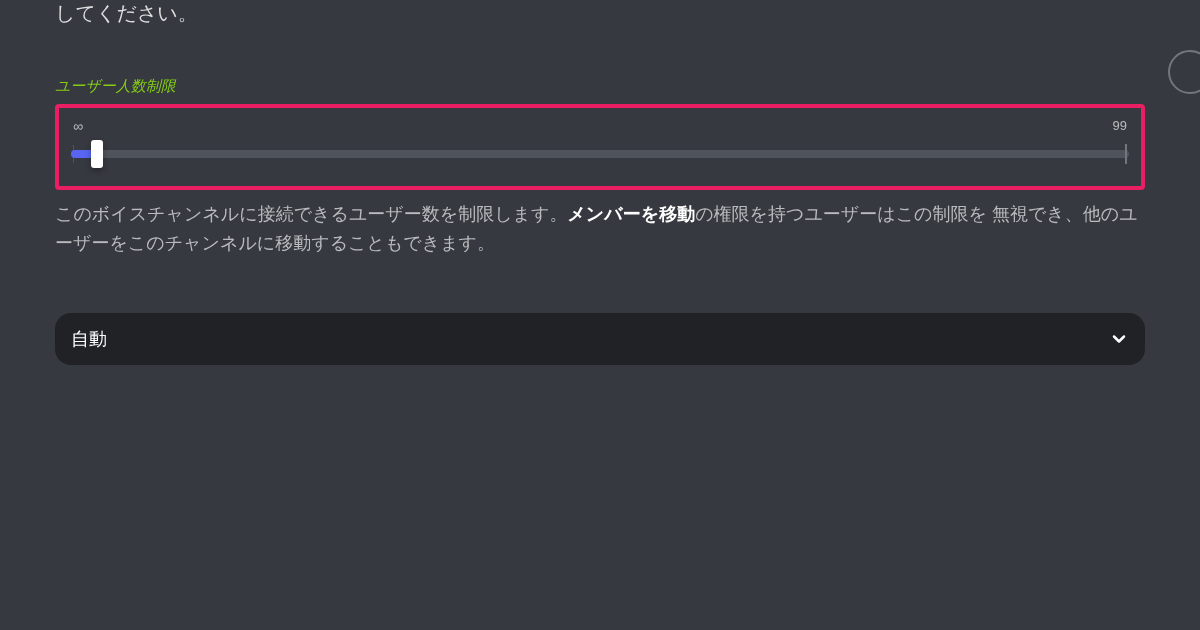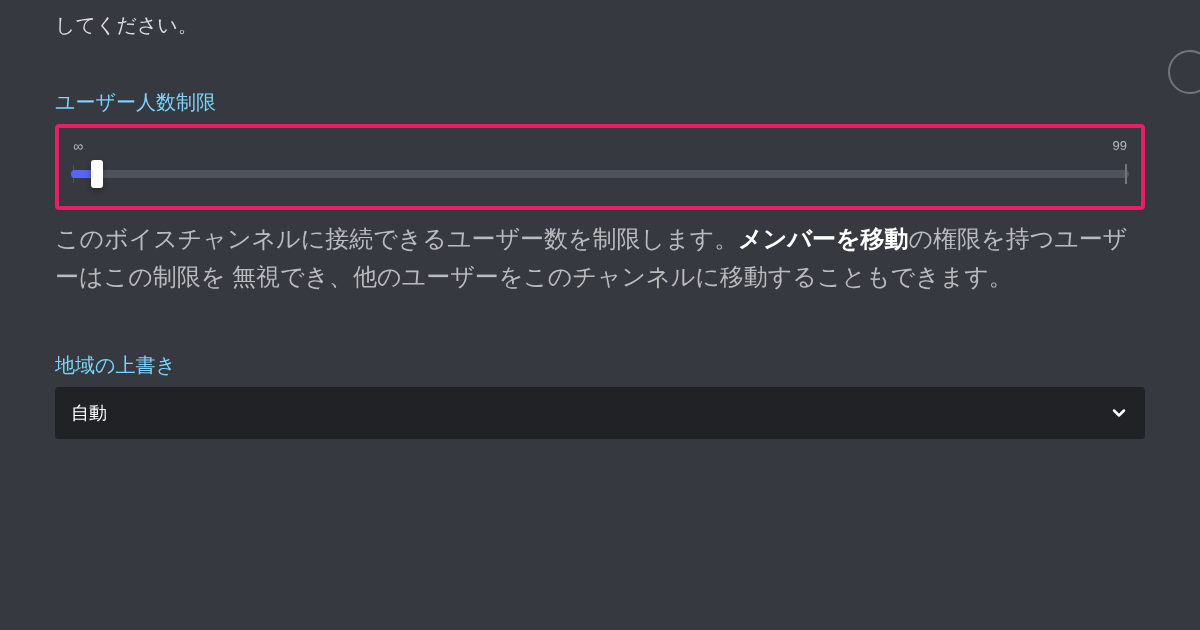--- a/index.html
+++ b/index.html
@@ -12,27 +12,28 @@
       overflow: hidden;
       position: relative;
     }
     .content {
       padding: 0 55px;
     }
     .truncated-text {
       color: #dcddde;
       font-size: 20px;
       margin-bottom: 50px;
-      padding-top: 12px;
+      padding-top: 0;
     }
     .section-label {
-      color: #7dd3fc;
-      font-size: 20px;
+      color: #84cc16;
+      font-size: 15px;
       font-weight: 400;
       margin-bottom: 8px;
+      font-style: italic;
     }
     .highlight-box {
       border: 4px solid #e91e63;
       border-radius: 4px;
       padding: 10px 12px 18px 12px;
       margin-bottom: 10px;
     }
     .slider-labels {
       display: flex;
       justify-content: space-between;
@@ -85,34 +86,34 @@
     .slider-tick-end {
       position: absolute;
       width: 2px;
       height: 20px;
       background: #72767d;
       right: 2px;
       top: 4px;
     }
     .description {
       color: #b9bbbe;
-      font-size: 24px;
+      font-size: 18px;
       line-height: 1.6;
       margin-bottom: 55px;
     }
     .description .bold {
       color: #ffffff;
       font-weight: 700;
     }
     .region-section {
       margin-top: 20px;
     }
     .dropdown {
       background: #202225;
-      border-radius: 4px;
+      border-radius: 16px;
       padding: 14px 16px;
       display: flex;
       justify-content: space-between;
       align-items: center;
       cursor: pointer;
       margin-bottom: 10px;
     }
     .dropdown-value {
       color: #ffffff;
       font-size: 18px;
@@ -156,21 +157,20 @@
       <div class="slider-thumb"></div>
       <div class="slider-tick-end"></div>
     </div>
   </div>
 
   <div class="description">
     <span>このボイスチャンネルに接続できるユーザー数を制限します。</span><span class="bold">メンバーを移動</span><span>の権限を持つユーザーはこの制限を 無視でき、他のユーザーをこのチャンネルに移動することもできます。</span>
   </div>
 
   <div class="region-section">
-    <div class="section-label">地域の上書き</div>
     <div class="dropdown">
       <span class="dropdown-value">自動</span>
       <span class="chevron">
         <svg viewBox="0 0 24 24" fill="none" stroke="currentColor" stroke-width="3" stroke-linecap="round" stroke-linejoin="round">
             <polyline points="6 9 12 15 18 9"></polyline>
           </svg>
       </span>
     </div>
   </div>
 </div>

